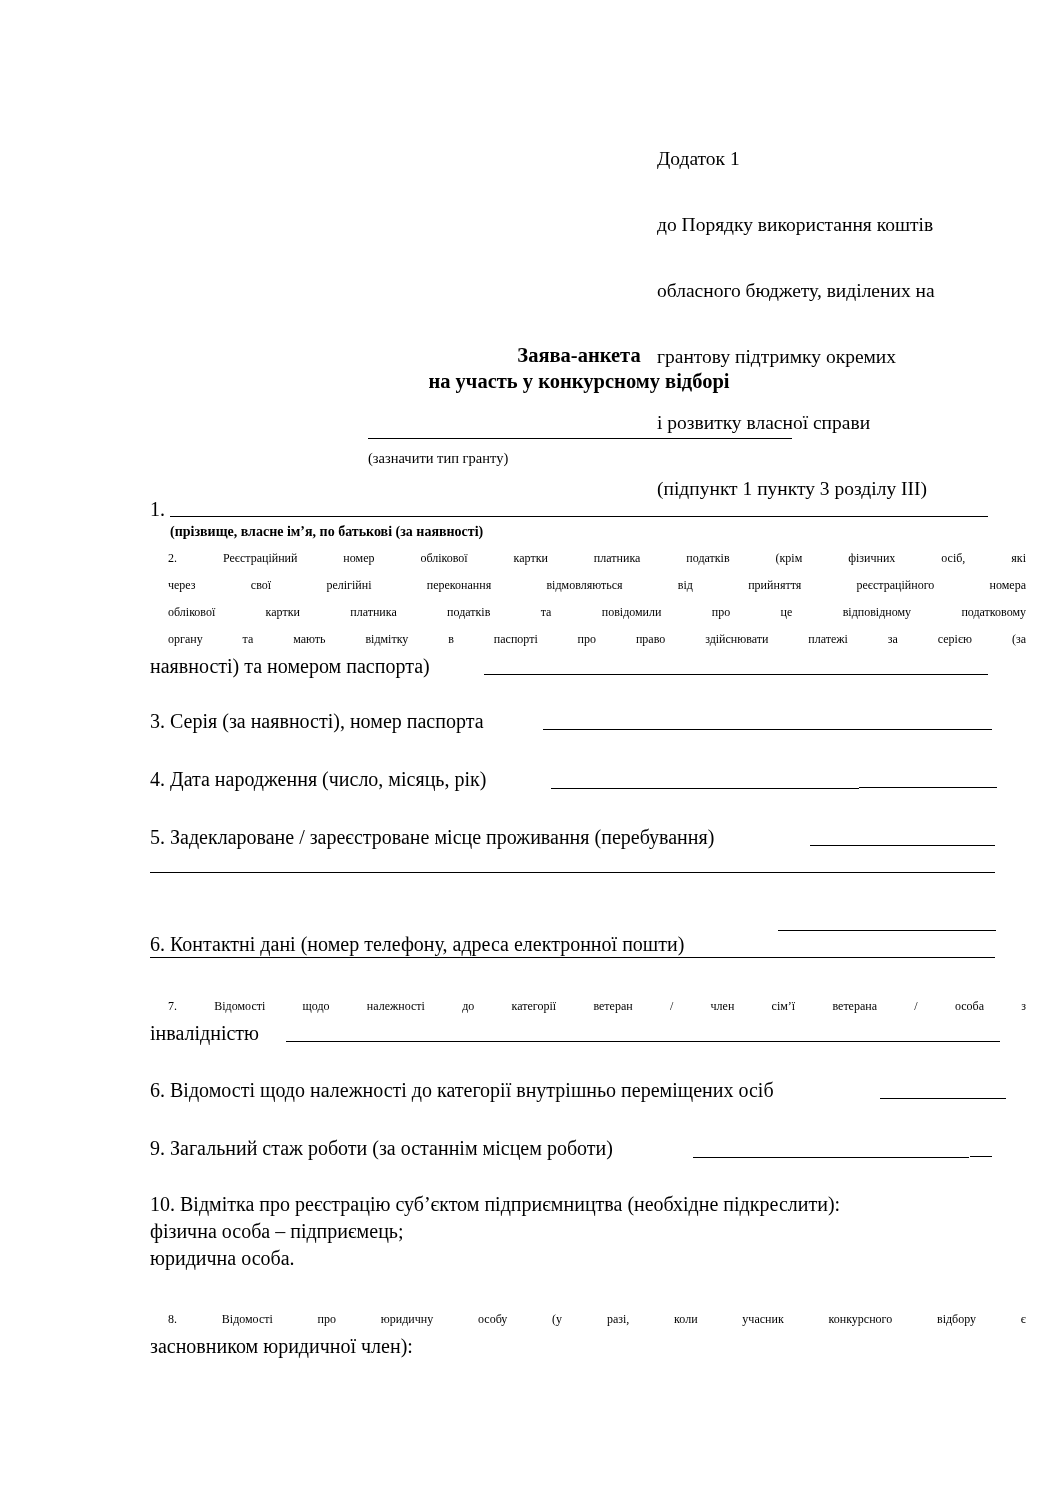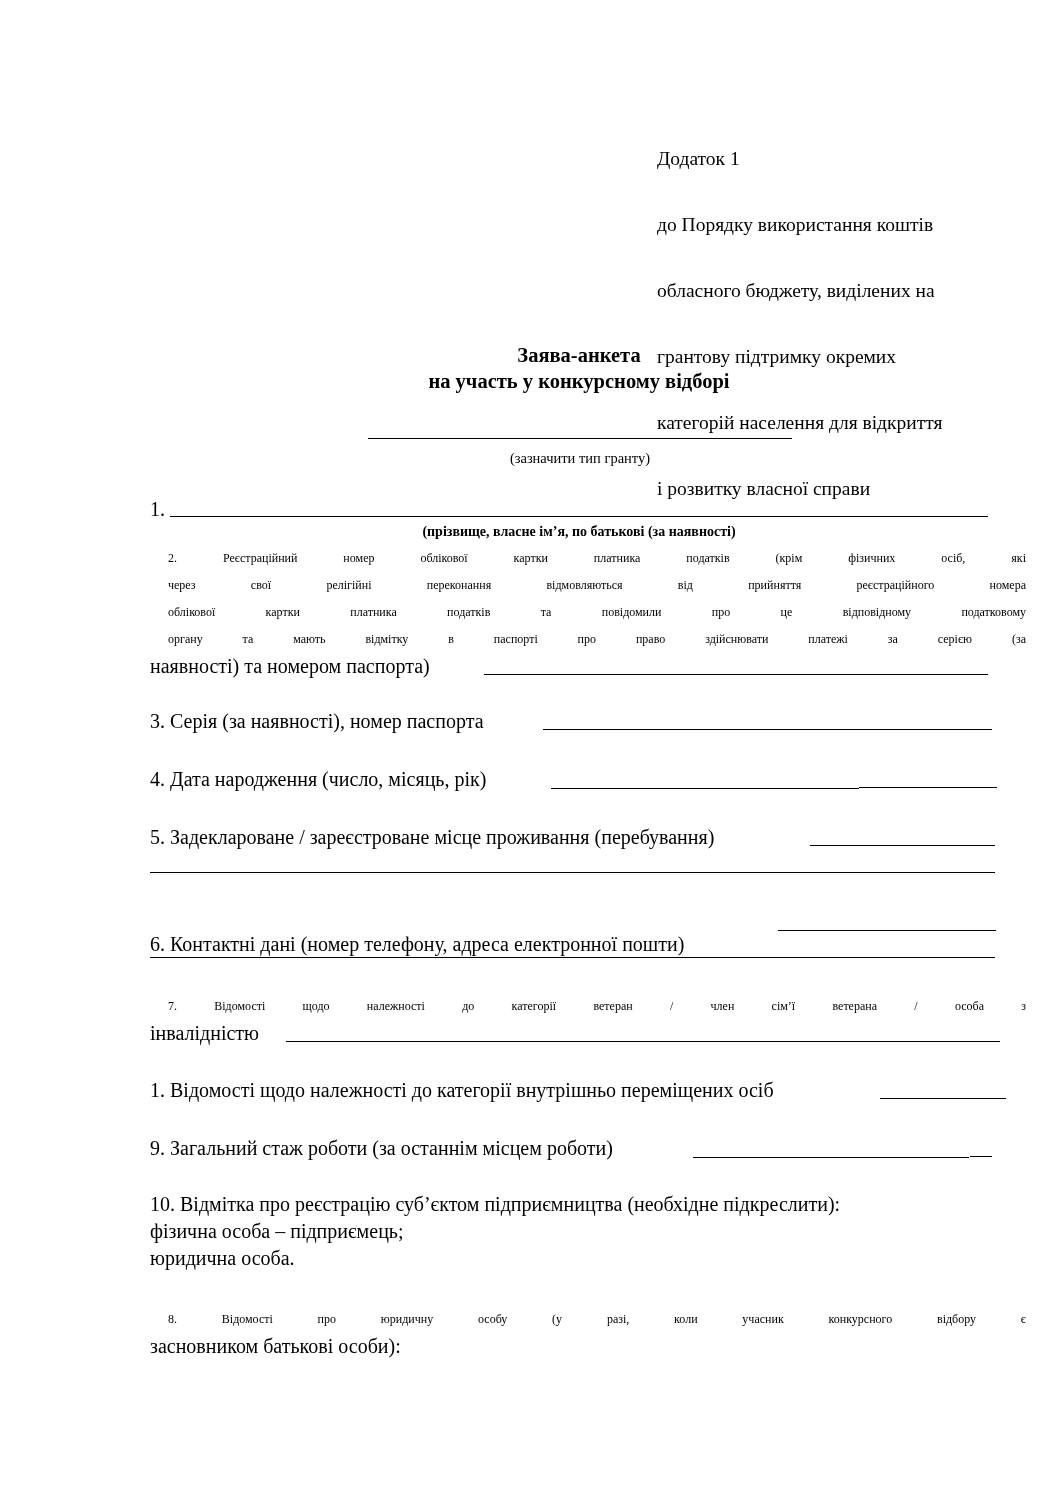--- a/index.html
+++ b/index.html
@@ -16,21 +16,21 @@
     .appendix div { height: 26px; margin-top: 40px; }
     .title {
       left: 0; width: 1158px; text-align: center; font-weight: bold;
       font-size: 20.5px; line-height: 26px;
     }
     .grant-line {
       left: 368px; top: 438px; width: 424px; height: 0;
       border-bottom: 1.5px solid #000;
     }
     .hint {
-      text-align: center; font-size: 14.5px; line-height: 18px;
+      font-size: 14.5px; line-height: 18px;
     }
     .row {
       left: 150px; width: 858px; font-size: 20px; line-height: 27px;
       white-space: nowrap;
     }
     .just {
       left: 168px; width: 858px; font-size: 12px; line-height: 27px;
       text-align: justify; text-align-last: justify; white-space: nowrap;
     }
     .ul {
@@ -38,22 +38,22 @@
     }
   </style>
 </head>
 <body>
 
 <div class="abs appendix">
   <div>Додаток 1</div>
   <div>до Порядку використання коштів</div>
   <div>обласного бюджету, виділених на</div>
   <div>грантову підтримку окремих</div>
-  <div>категорій населення для відкриття</div>
   <div>і розвитку власної справи</div>
+  <div>(підпункт 1 пункту 3 розділу ІІІ)</div>
 </div>
 
 <div class="abs title" style="top:342px;">Заява-анкета</div>
 <div class="abs title" style="top:368px;">на участь у конкурсному відборі</div>
 
 <div class="abs grant-line"></div>
 <div class="abs hint" style="left:368px; width:424px; top:449px;">(зазначити тип гранту)</div>
 
 <div class="abs row" style="top:496px;">1.</div>
 <div class="ul" style="left:170px; top:516px; width:818px;"></div>
@@ -78,25 +78,25 @@
 <div class="ul" style="left:150px; top:872px; width:845px;"></div>
 
 <div class="abs row" style="top:931px;">6. Контактні дані (номер телефону, адреса електронної пошти)</div>
 <div class="ul" style="left:778px; top:930px; width:218px;"></div>
 <div class="ul" style="left:150px; top:957px; width:845px;"></div>
 
 <div class="abs just" style="top:993px;">7. Відомості щодо належності до категорії ветеран / член сім’ї ветерана / особа з</div>
 <div class="abs row" style="top:1020px;">інвалідністю</div>
 <div class="ul" style="left:286px; top:1041px; width:714px;"></div>
 
-<div class="abs row" style="top:1077px;">1. Відомості щодо належності до категорії внутрішньо переміщених осіб</div>
+<div class="abs row" style="top:1077px;">6. Відомості щодо належності до категорії внутрішньо переміщених осіб</div>
 <div class="ul" style="left:880px; top:1098px; width:126px;"></div>
 
 <div class="abs row" style="top:1135px;">9. Загальний стаж роботи (за останнім місцем роботи)</div>
 <div class="ul" style="left:693px; top:1157px; width:276px;"></div>
 <div class="ul" style="left:970px; top:1156px; width:22px;"></div>
 
 <div class="abs row" style="top:1191px;">10. Відмітка про реєстрацію суб’єктом підприємництва (необхідне підкреслити):</div>
 <div class="abs row" style="top:1218px;">фізична особа – підприємець;</div>
 <div class="abs row" style="top:1245px;">юридична особа.</div>
 
 <div class="abs just" style="top:1306px;">8. Відомості про юридичну особу (у разі, коли учасник конкурсного відбору є</div>
-<div class="abs row" style="top:1333px;">засновником батькові особи):</div>
+<div class="abs row" style="top:1333px;">засновником юридичної член):</div>
 
 </body></html>

